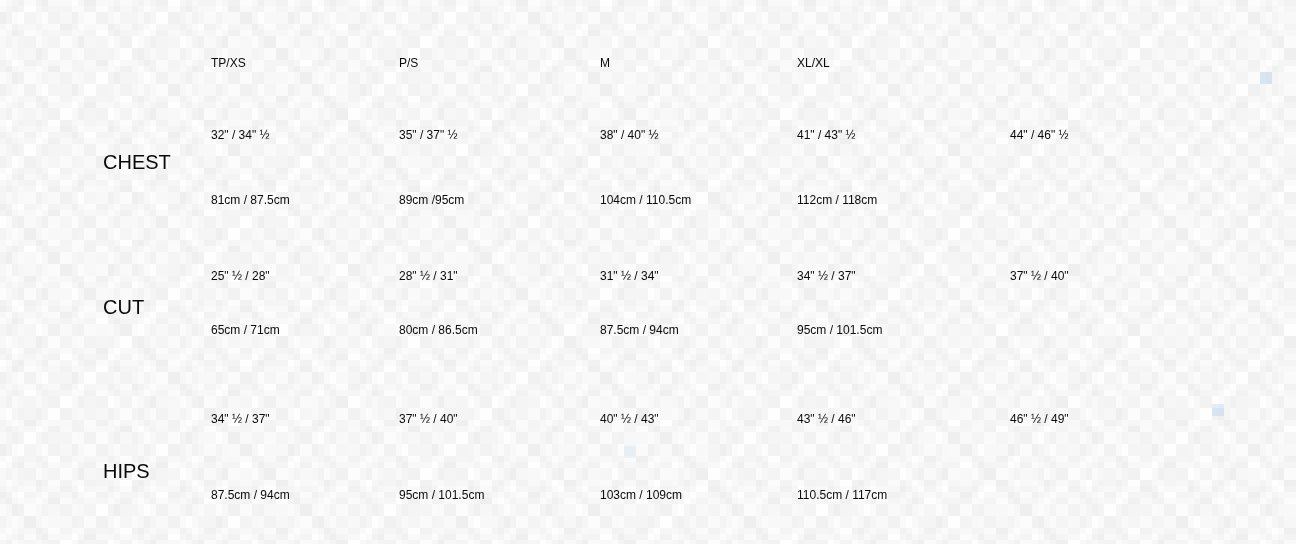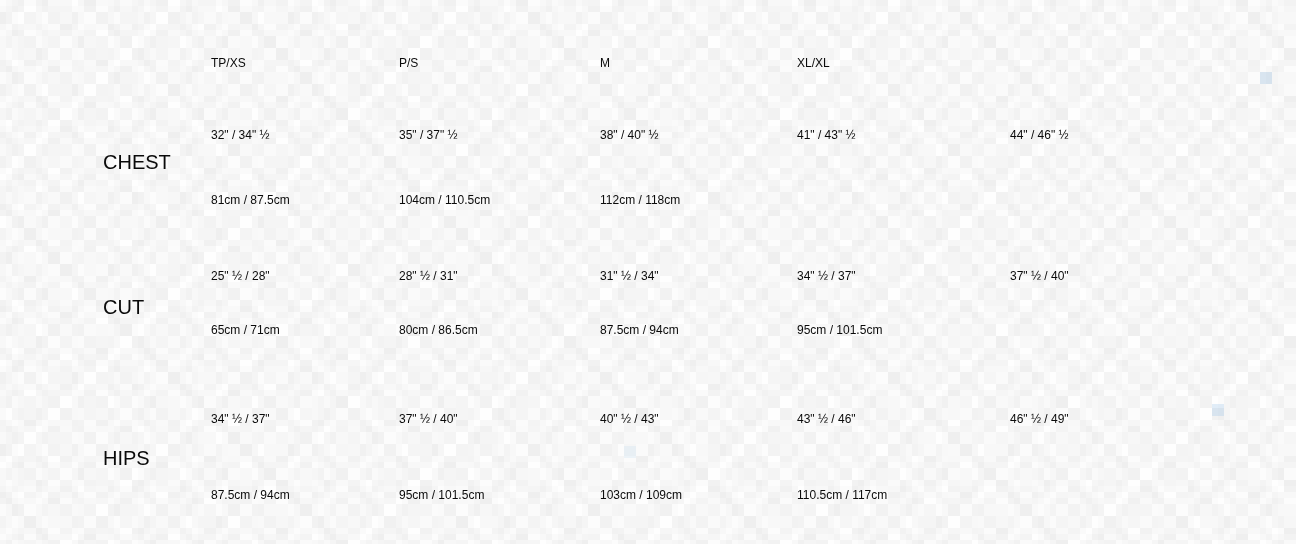--- a/index.html
+++ b/index.html
@@ -74,20 +74,21 @@
     <span>32" / 34" ½</span>
     <span>35" / 37" ½</span>
     <span>38" / 40" ½</span>
     <span>41" / 43" ½</span>
     <span>44" / 46" ½</span>
   </div>
   <div class="row-label" style="top:150px">CHEST</div>
   <div class="line" style="top:180px">
     <span></span>
     <span>81cm / 87.5cm</span>
+    <span>89cm /95cm</span>
     <span>104cm / 110.5cm</span>
     <span>112cm / 118cm</span>
   </div>
 
   <div class="line" style="top:256px">
     <span></span>
     <span>25" ½ / 28"</span>
     <span>28" ½ / 31"</span>
     <span>31" ½ / 34"</span>
     <span>34" ½ / 37"</span>
@@ -103,21 +104,21 @@
   </div>
 
   <div class="line" style="top:399px">
     <span></span>
     <span>34" ½ / 37"</span>
     <span>37" ½ / 40"</span>
     <span>40" ½ / 43"</span>
     <span>43" ½ / 46"</span>
     <span>46" ½ / 49"</span>
   </div>
-  <div class="row-label" style="top:446px">HIPS</div>
+  <div class="row-label" style="top:459px">HIPS</div>
   <div class="line" style="top:475px">
     <span></span>
     <span>87.5cm / 94cm</span>
     <span>95cm / 101.5cm</span>
     <span>103cm / 109cm</span>
     <span>110.5cm / 117cm</span>
   </div>
 
 </div>
 

